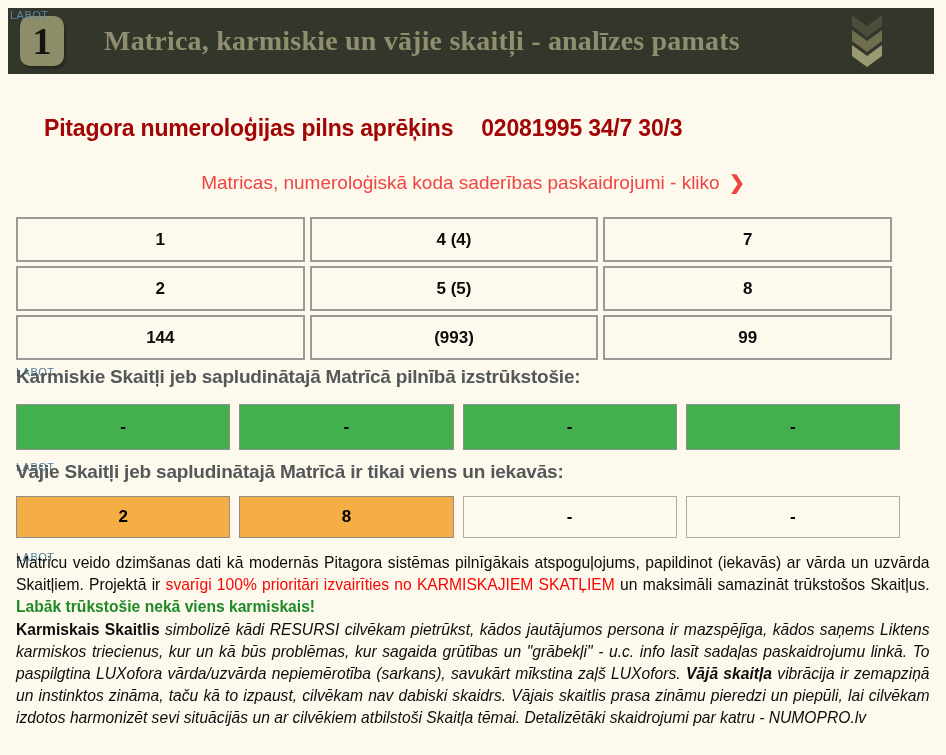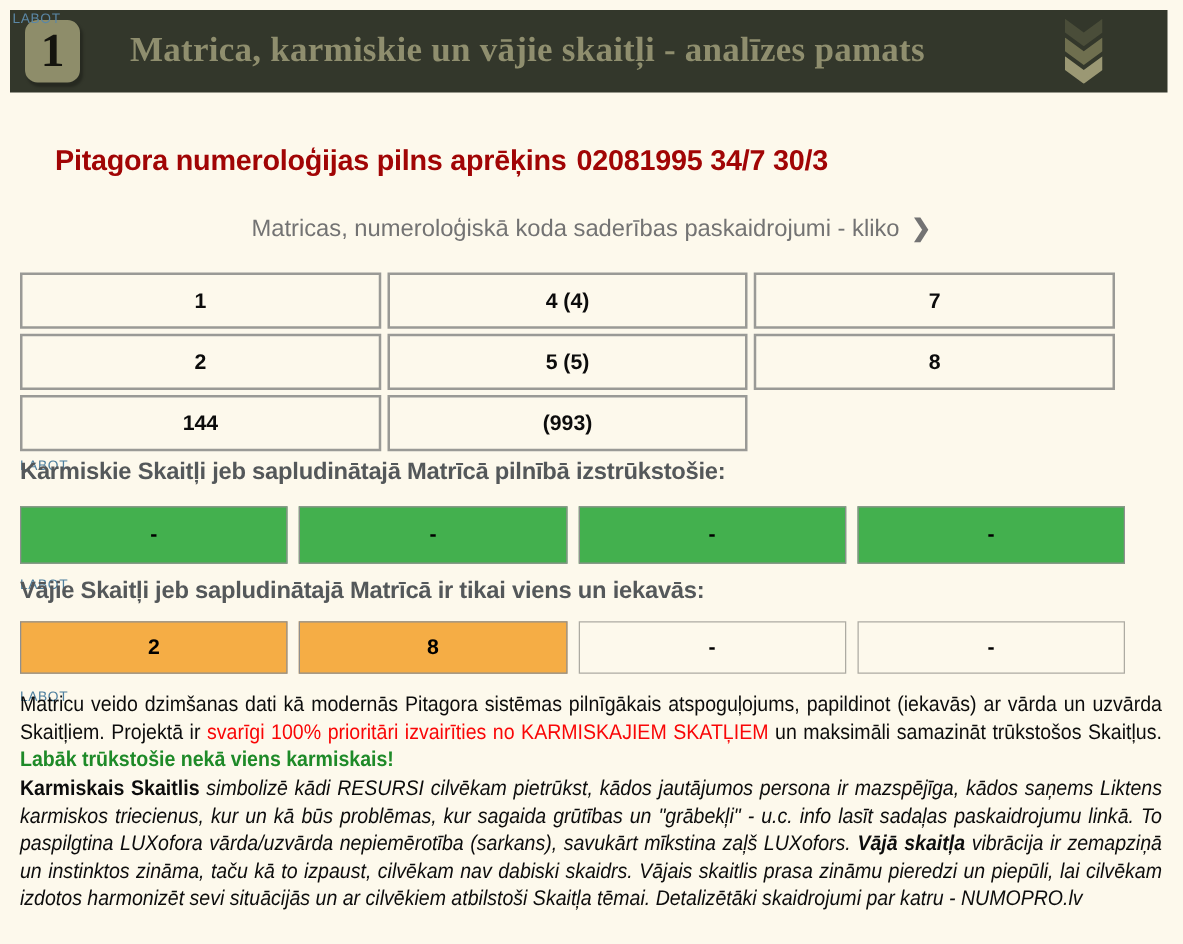--- a/index.html
+++ b/index.html
@@ -52,25 +52,25 @@
   .chev1 { fill: #4a4d39; }
   .chev2 { fill: #6f6f4f; }
   .chev3 { fill: #9b9874; }
   
   .main { position: absolute; left: 0; top: 74px; width: 946px; }
   .calc-heading {
     margin: 41px 0 0 44px;
     font-size: 23px; font-weight: bold; color: #a10505;
     letter-spacing: -0.2px;
   }
-  .calc-heading .calc-code { margin-left: 8px; }
+  .calc-heading .calc-code { margin-left: 28px; }
   .comp-link {
     margin-top: 29px;
     text-align: center;
-    font-size: 19px; color: #737373;
+    font-size: 19px; color: #ef4444;
     cursor: pointer;
   }
   .comp-link .chevron-char { font-weight: bold; margin-left: 4px; }
   
   .matrix {
     margin: 23px 0 0 16px; width: 876px;
     display: grid;
     grid-template-columns: 1fr 1fr 1fr;
     grid-auto-rows: 45px;
     gap: 4px 5px;
@@ -154,20 +154,21 @@
 
   <div class="matrix">
     <div class="m-cell">1</div>
     <div class="m-cell">4 (4)</div>
     <div class="m-cell">7</div>
     <div class="m-cell">2</div>
     <div class="m-cell">5 (5)</div>
     <div class="m-cell">8</div>
     <div class="m-cell">144</div>
     <div class="m-cell">(993)</div>
+    <div class="m-cell">99</div>
   </div>
 
   <div class="section sec-karmic">
     <a class="edit-link">LABOT</a>
     <div class="section-heading">Karmiskie Skaitļi jeb sapludinātajā Matrīcā pilnībā izstrūkstošie:</div>
     <div class="cell-row row-karmic">
       <div class="cell karmic">-</div>
       <div class="cell karmic">-</div>
       <div class="cell karmic">-</div>
       <div class="cell karmic">-</div>

